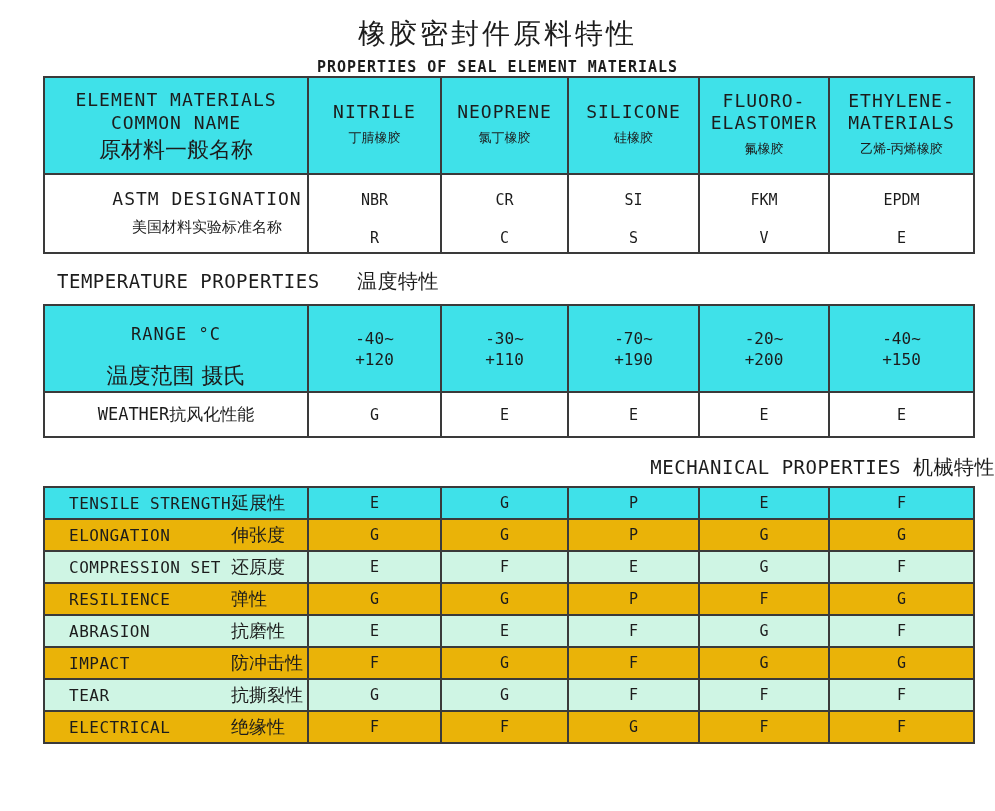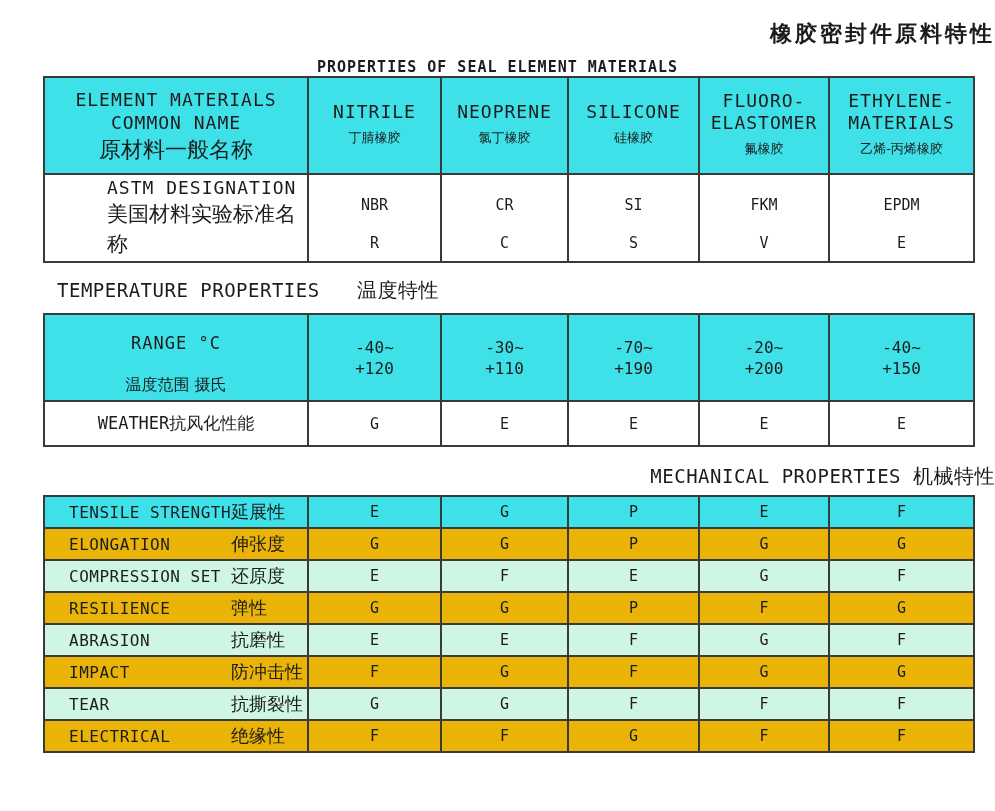--- a/index.html
+++ b/index.html
@@ -3,60 +3,60 @@
 <meta charset="utf-8">
 <style>
   html,body{margin:0;padding:0;background:#ffffff;}
   body{width:995px;height:811px;position:relative;overflow:hidden;
        font-family:"DejaVu Sans Mono","DejaVu Sans",monospace;color:#1c1c1c;}
   :root{
     --cyan:#3fe1e9;
     --mint:#cff5e4;
     --border:#3a3a3a;
   }
-  .page-title{margin:16px 0 0;text-align:right;font-size:22px;line-height:36px;
-      font-weight:bold;letter-spacing:3px;
+  .page-title{margin:16px 0 0;text-align:center;font-size:28px;line-height:36px;
+      font-weight:normal;letter-spacing:3px;
       font-family:"DejaVu Sans","Liberation Sans",sans-serif;}
   .page-subtitle{margin:6px 0 0;text-align:center;font-size:15px;line-height:18px;
       font-weight:bold;letter-spacing:1px;}
 
   table{border-collapse:collapse;table-layout:fixed;margin-left:43px;width:930px;}
   td{border:2px solid var(--border);padding:0;vertical-align:middle;}
 
   .c-cyan{background:var(--cyan);}
   .c-mint{background:var(--mint);}
   .c-white{background:#eab308;}
 
   
   .t1 .namecell{height:95px;text-align:center;}
   .nc-en{font-size:18px;line-height:23px;letter-spacing:1px;}
   .nc-zh{font-size:22px;line-height:28px;margin-top:2px;font-family:"DejaVu Sans",sans-serif;}
   .hdcell{height:95px;text-align:center;}
   .hd-en{font-size:18px;line-height:22px;letter-spacing:1px;white-space:pre-line;}
   .hd-zh{font-size:13px;line-height:26px;margin-top:2px;white-space:nowrap;
          font-family:"DejaVu Sans",sans-serif;}
-  .astm-label{height:77px;text-align:left;padding-left:32px;}
+  .astm-label{height:77px;text-align:center;padding-left:32px;}
   .astm-label-inner{padding-left:30px;}
   .al-en{font-size:18px;line-height:26px;letter-spacing:1px;}
-  .al-zh{font-size:21px;line-height:30px;font-family:Liberation Mono, monospace;}
+  .al-zh{font-size:15px;line-height:30px;font-family:Liberation Sans, sans-serif;}
   .astm-val{height:77px;text-align:center;}
   .astm-val .code{font-size:15px;line-height:15px;margin-top:12px;}
   .astm-val .letter{font-size:15px;line-height:15px;margin-top:23px;}
 
   
   .section-heading{margin:0;font-size:19px;line-height:22px;letter-spacing:0.5px;white-space:nowrap;}
   .sh-temp{margin:16px 0 0 57px;}
   .sh-mech{margin:18px 0 0 62px;text-align:right;}
   .sh-en{display:inline-block;min-width:288px;}
   .sh-zh{font-size:20px;font-family:Liberation Sans, sans-serif;}
 
   .t2{margin-top:12px;}
   .range-label{height:85px;text-align:center;}
   .rl-en{font-size:17px;line-height:20px;margin-top:14px;letter-spacing:1px;}
-  .rl-zh{font-size:16px;line-height:22px;margin-top:21px;font-family:"DejaVu Sans",sans-serif;}
+  .rl-zh{font-size:22px;line-height:22px;margin-top:21px;font-family:"DejaVu Sans",sans-serif;}
   .range-val{height:85px;text-align:center;}
   .range-block{display:inline-block;text-align:left;font-size:16px;line-height:21px;}
   .prop-label{height:43px;text-align:center;font-size:17px;
               font-family:"DejaVu Sans Mono","DejaVu Sans",monospace;}
   .rating{text-align:center;font-size:15px;}
   .t2 .rating{height:43px;}
 
   .t3{margin-top:8px;}
   .t3 td{height:30px;}
   .mech-label{text-align:left;}

